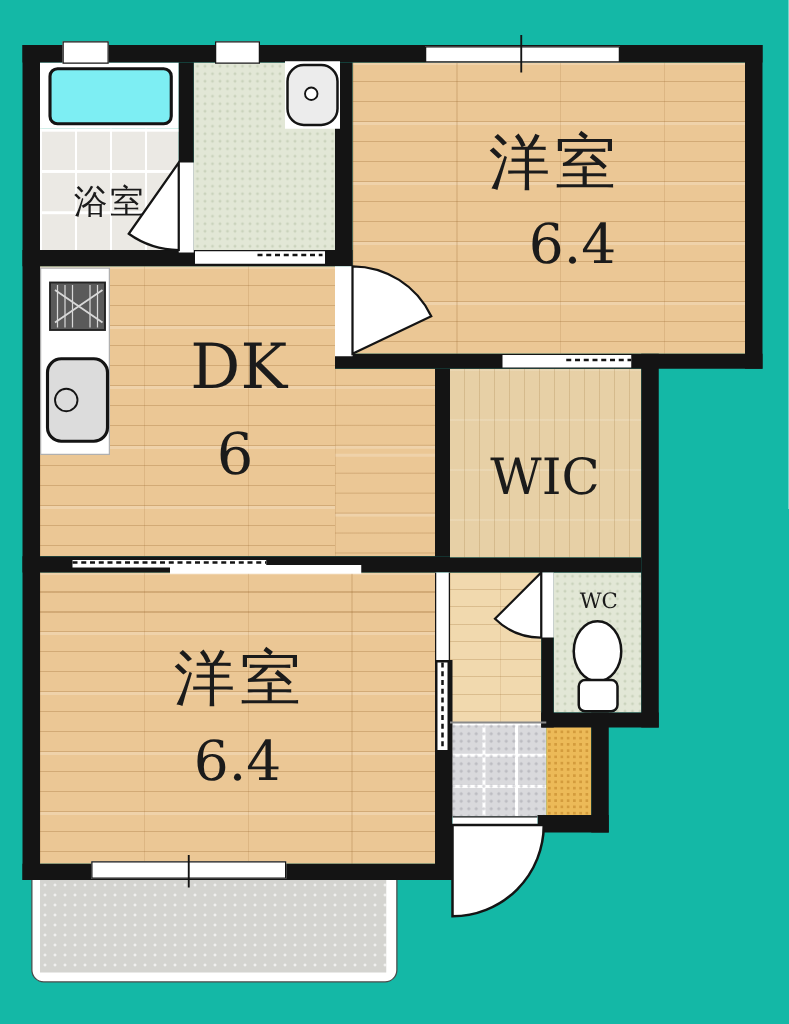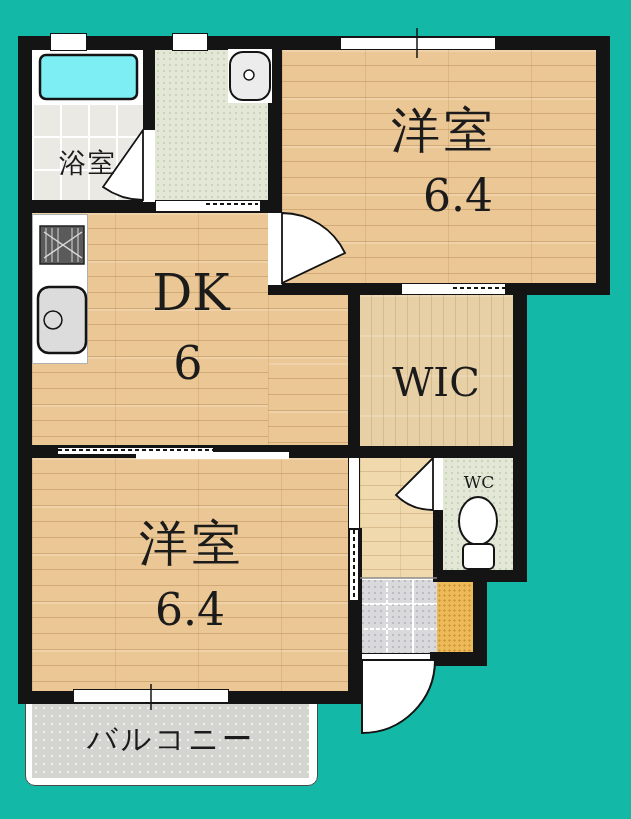--- a/index.html
+++ b/index.html
@@ -149,15 +149,14 @@
   <div class="abs lbl" style="left:191px;top:293px;font-size:50px;">DK</div>
   <div class="abs lbl" style="left:188px;top:363px;font-size:46px;">6</div>
 
   <div class="abs lbl" style="left:436px;top:369px;font-size:40px;margin-top:13px;">WIC</div>
 
   <div class="abs lbl" style="left:479px;top:482px;font-size:17px;">WC</div>
 
   <div class="abs lbl" style="left:192px;top:543px;font-size:49px;letter-spacing:4px;">洋室</div>
   <div class="abs lbl" style="left:190px;top:610px;font-size:44px;">6.4</div>
 
-  <div class="abs lbl" style="left:171px;top:739px;font-size:30px;letter-spacing:3px;">バルコニー</div>
 
 </div>
 
 </body></html>

